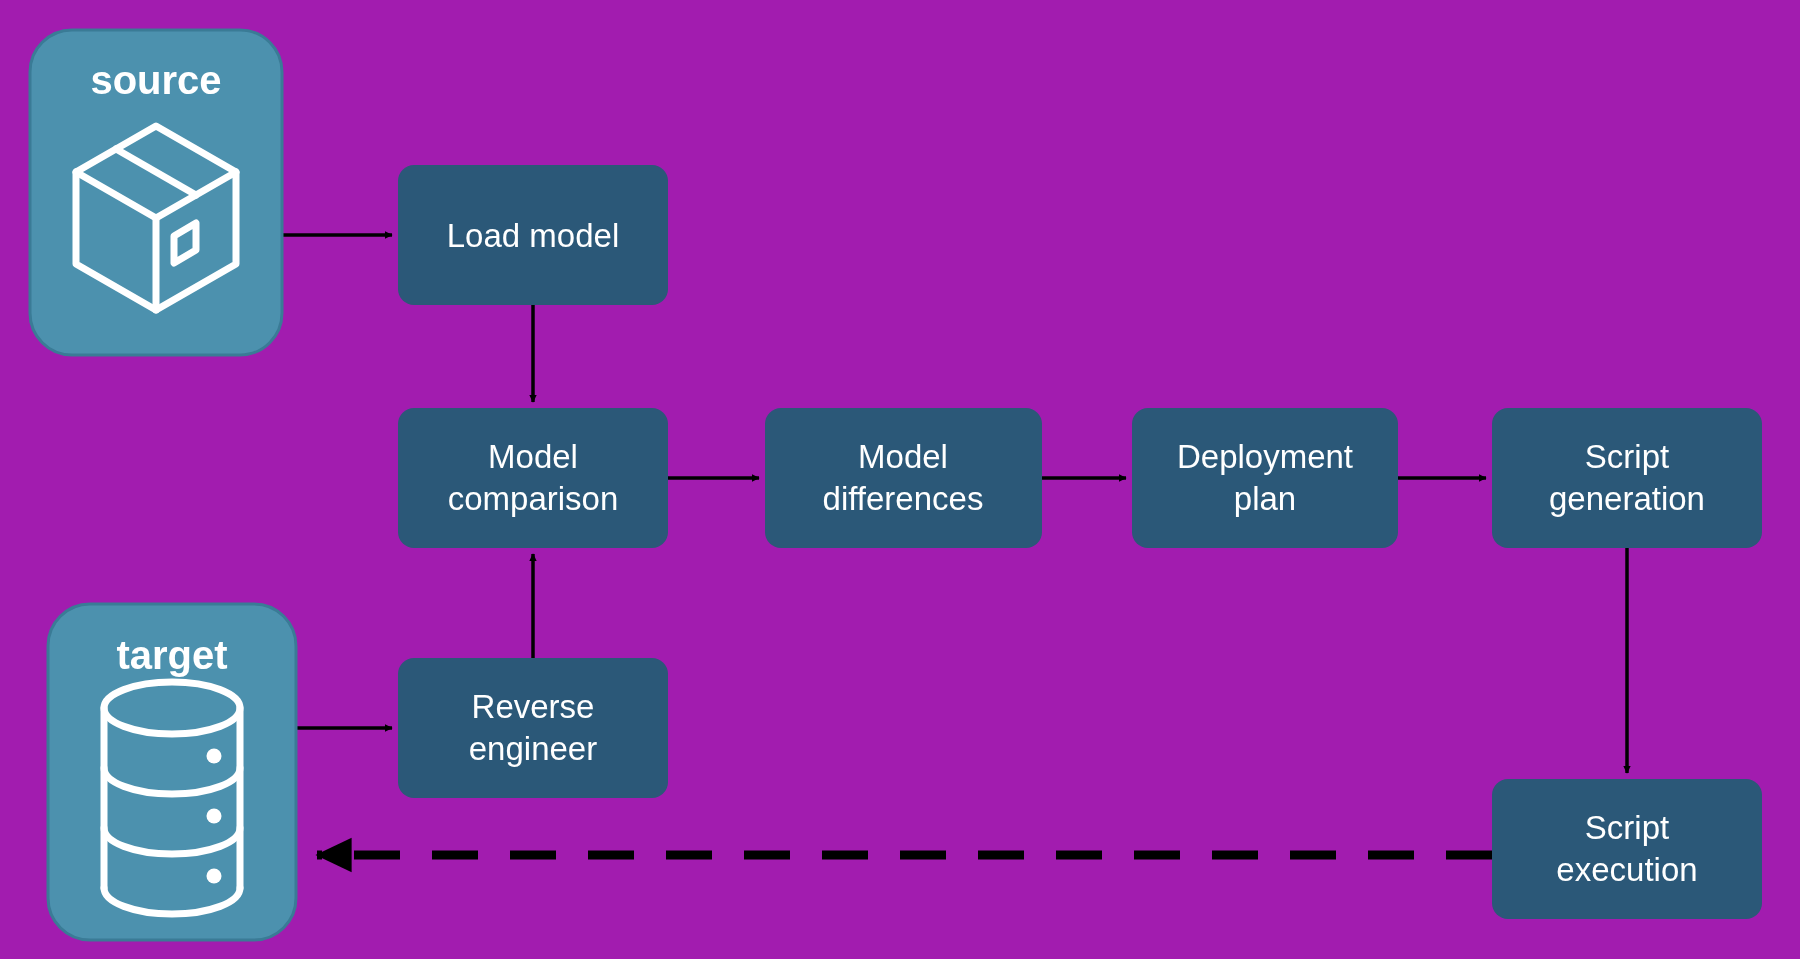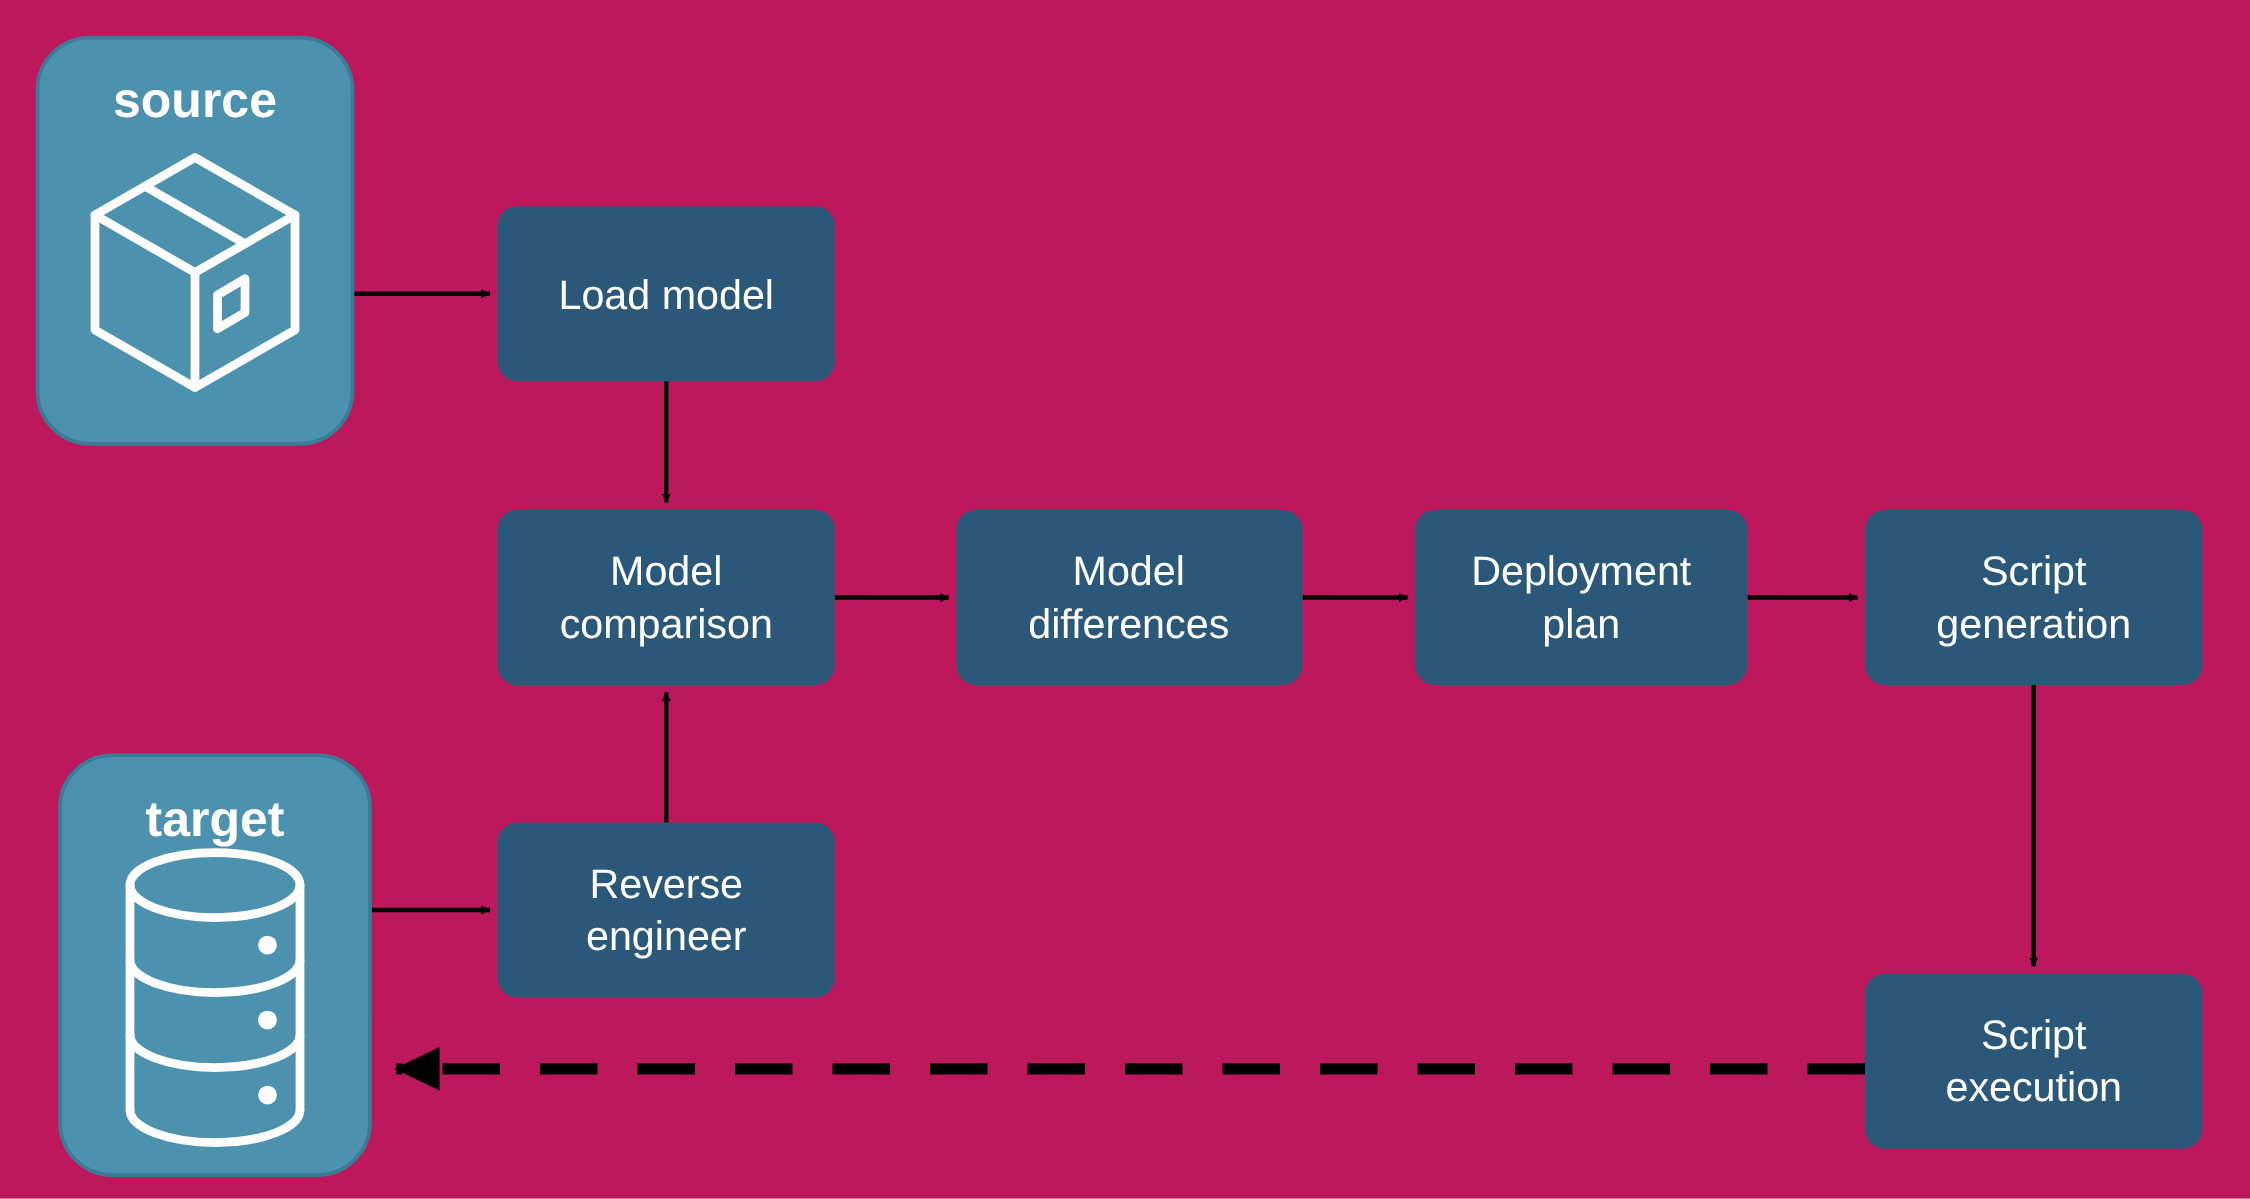--- a/index.html
+++ b/index.html
@@ -11,21 +11,21 @@
   body {
     width: 1800px;
     height: 959px;
     overflow: hidden;
     font-family: "Liberation Sans", sans-serif;
   }
   #diagram-root {
     position: relative;
     width: 1800px;
     height: 959px;
-    background: #be185d;
+    background: #a21caf;
   }
   svg.canvas {
     position: absolute;
     top: 0;
     left: 0;
     width: 1800px;
     height: 959px;
     display: block;
   }
   

